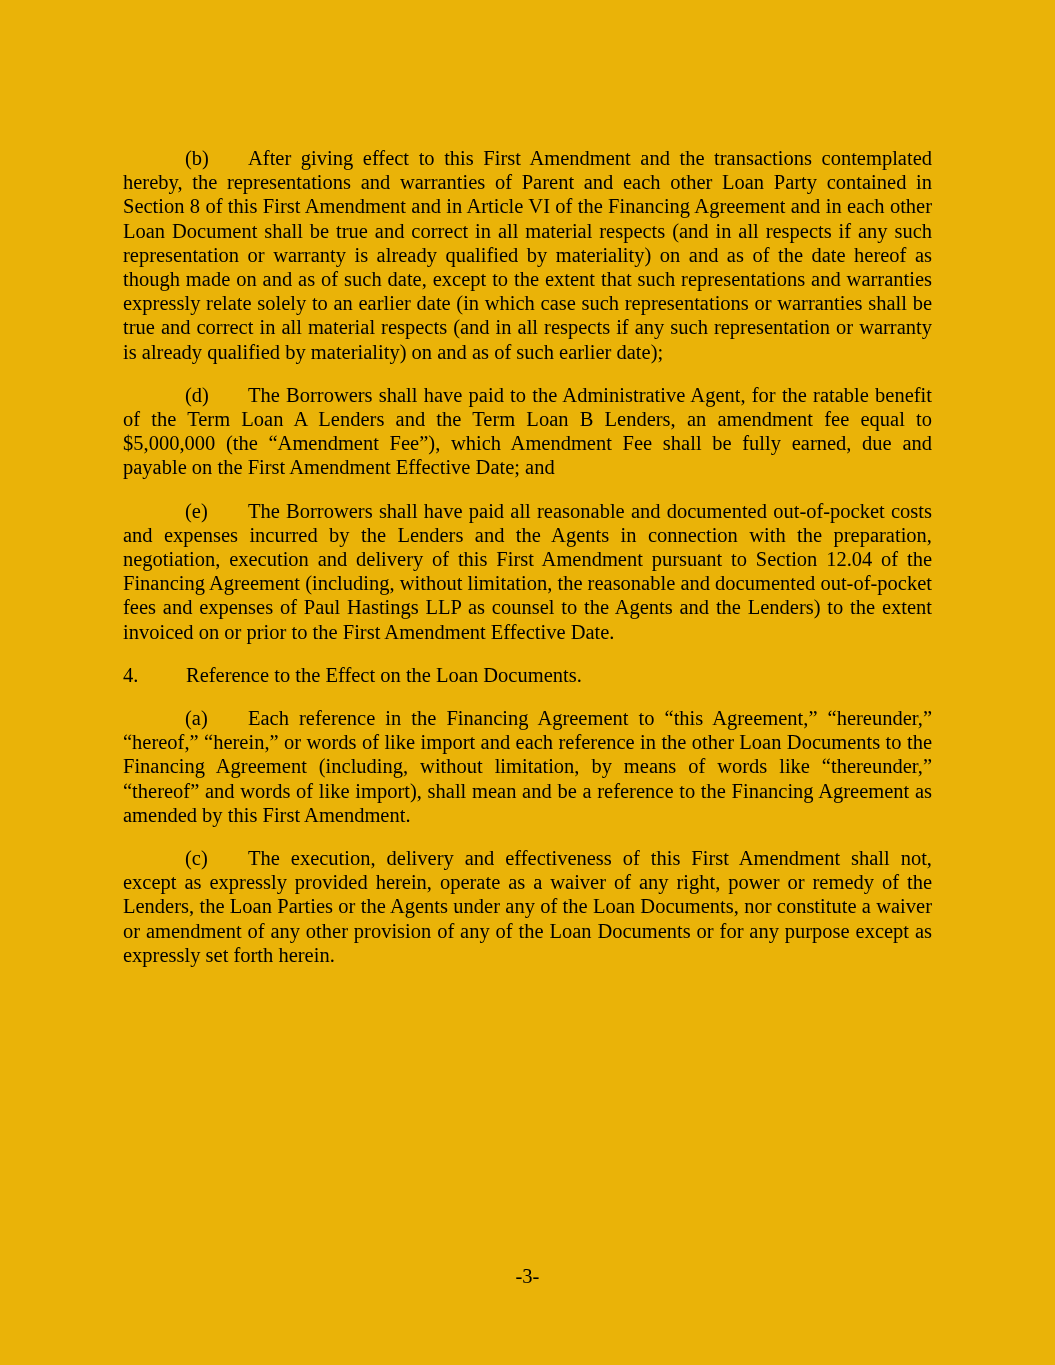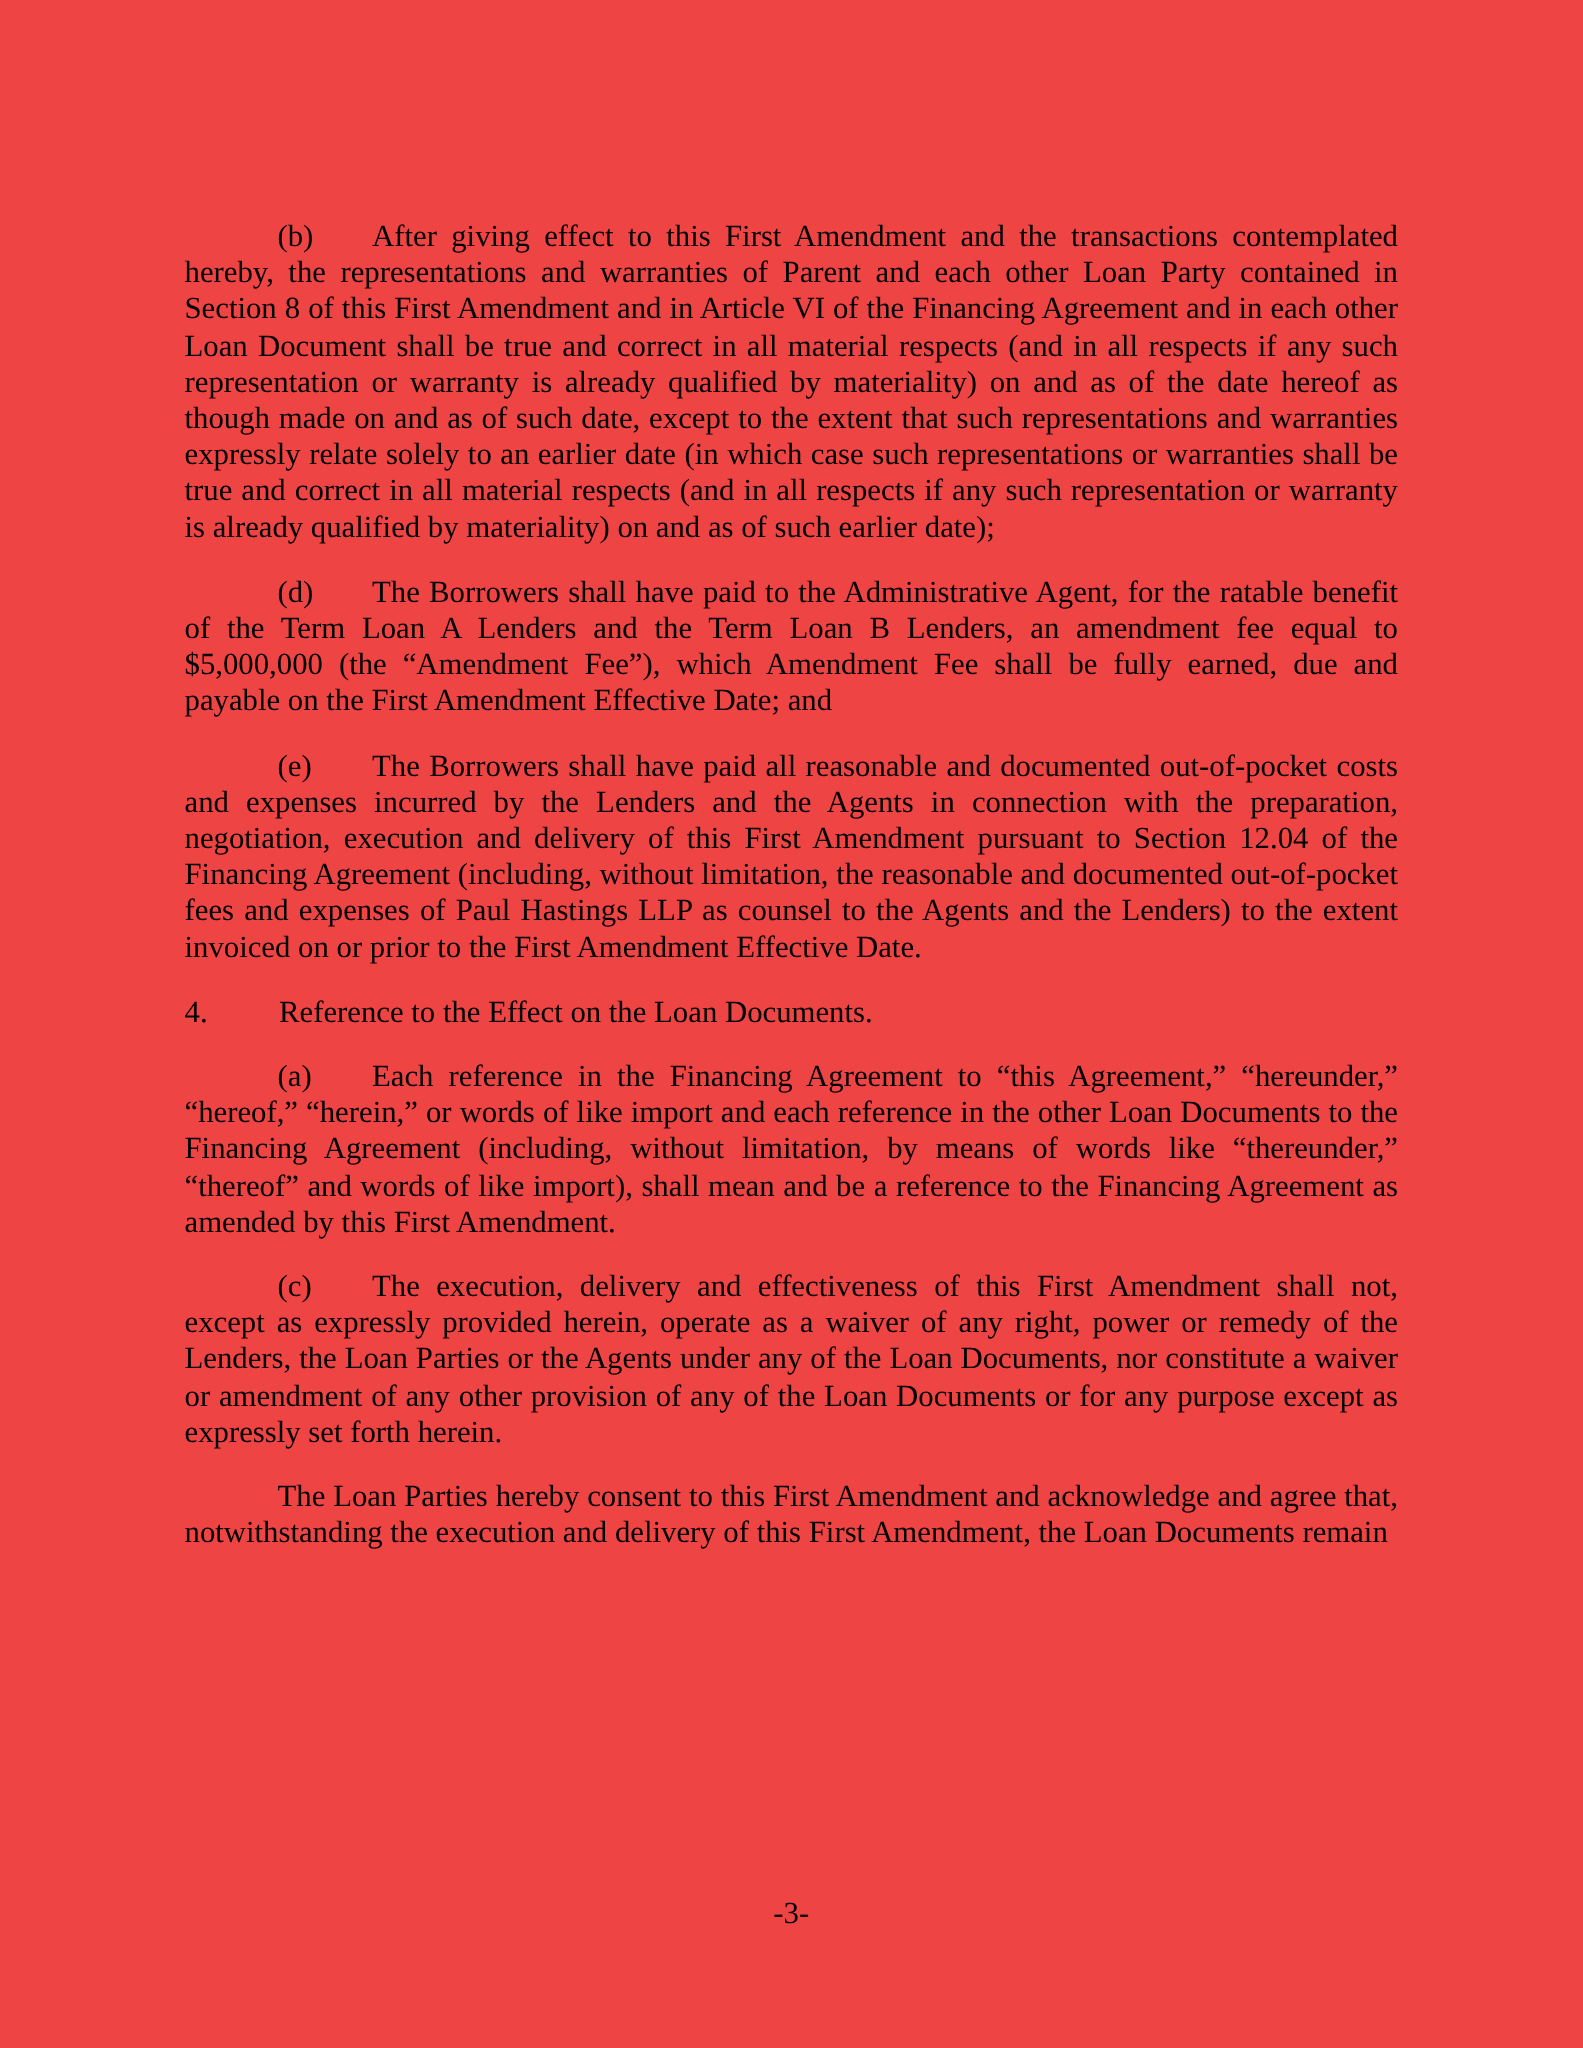--- a/index.html
+++ b/index.html
@@ -13,21 +13,21 @@
     position: relative;
     font-family: "Liberation Serif", "DejaVu Serif", serif;
     color: #000000;
   }
   .sheet {
     position: absolute;
     top: 0;
     left: 0;
     width: 1055px;
     height: 1365px;
-    background: #ef4444;
+    background: #eab308;
     box-sizing: border-box;
     padding: 146px 123px 0 123px;
   }
   .doc-body {
     font-size: 20.5px;
     line-height: 24.2px;
   }
   p.para {
     margin: 0 0 19px 0;
     text-align: justify;
@@ -70,18 +70,17 @@
     <p class="para"><span class="tab-label">(e)</span><span>The Borrowers shall have paid all reasonable and documented out-of-pocket costs and expenses incurred by the Lenders and the Agents in connection with the preparation, negotiation, execution and delivery of this First Amendment pursuant to Section 12.04 of the Financing Agreement (including, without limitation, the reasonable and documented out-of-pocket fees and expenses of Paul Hastings LLP as counsel to the Agents and the Lenders) to the extent invoiced on or prior to the First Amendment Effective Date.</span></p>
 
     <p class="heading"><span class="tab-label">4.</span><span class="u">Reference to the Effect on the Loan Documents</span><span>.</span></p>
 
     <p class="para"><span class="tab-label">(a)</span><span>Each reference in the Financing Agreement to “this Agreement,” “hereunder,” “hereof,” “herein,” or words of like import and each reference in the other Loan Documents to the Financing Agreement (including, without limitation, by means of words like “thereunder,” “thereof” and words of like import), shall mean and be a reference to the Financing Agreement as amended by this First Amendment.</span></p>
 
 
     <p class="para"><span class="tab-label">(c)</span><span>The execution, delivery and effectiveness of this First Amendment shall not, except as expressly provided herein, operate as a waiver of any right, power or remedy of the Lenders, the Loan Parties or the Agents under any of the Loan Documents, nor constitute a waiver or amendment of any other provision of any of the Loan Documents or for any purpose except as expressly set forth herein.</span></p>
 
 
-    <p class="para"><span>The Loan Parties hereby consent to this First Amendment and acknowledge and agree that, notwithstanding the execution and delivery of this First Amendment, the Loan Documents remain</span></p>
 
   </div>
 
   <div class="footer">-3-</div>
 </div>
 
 </body></html>

